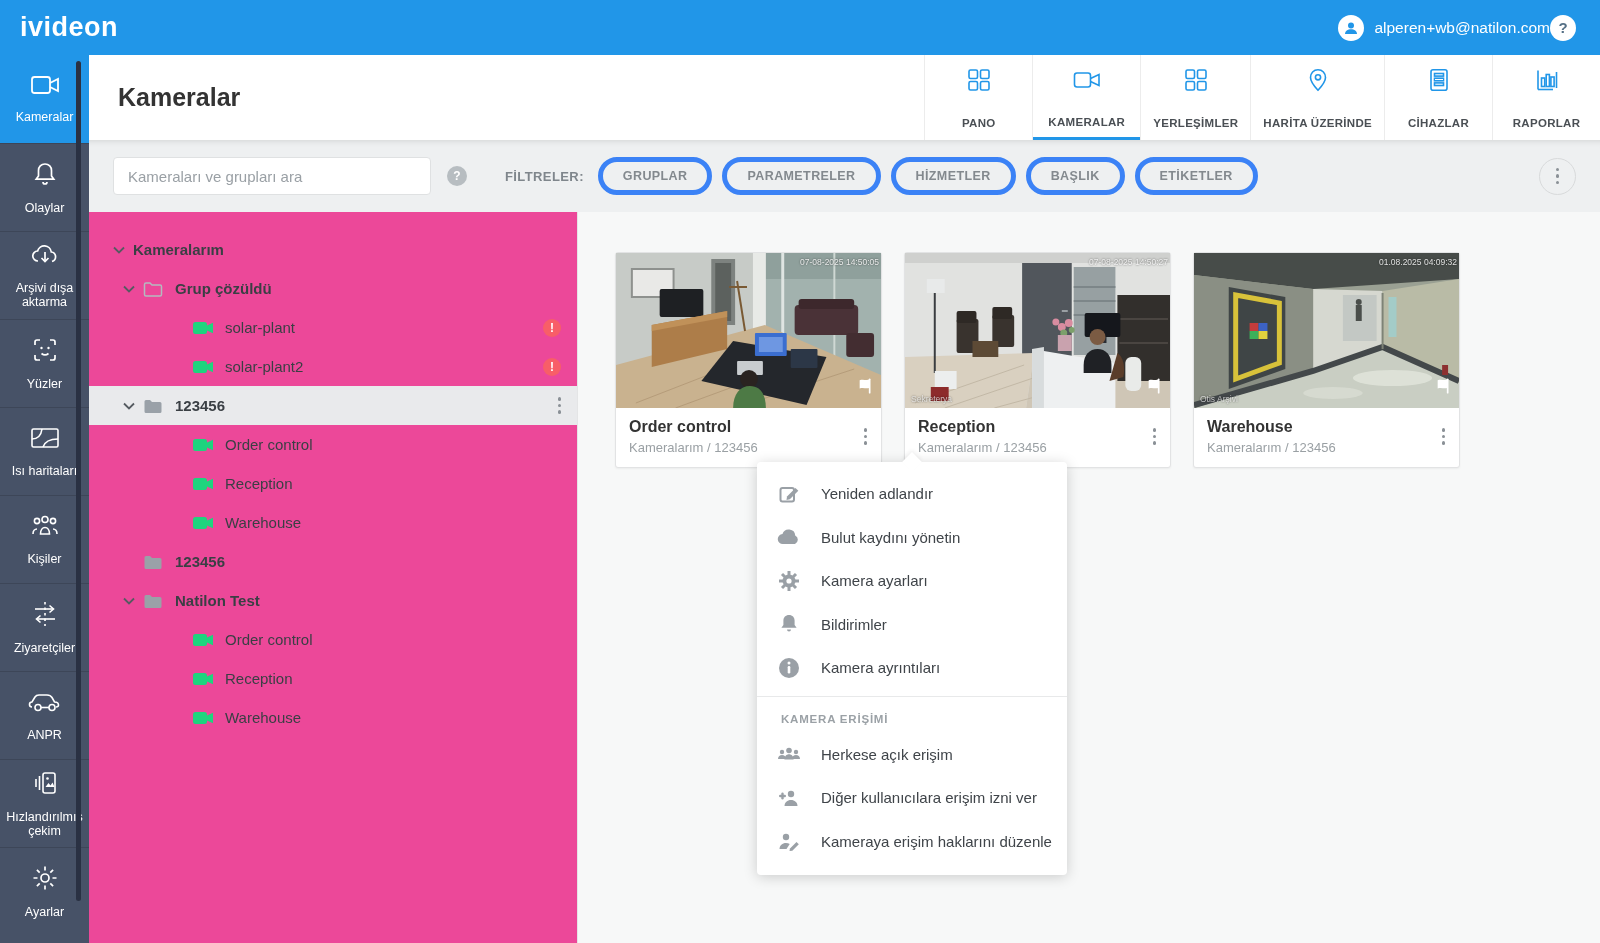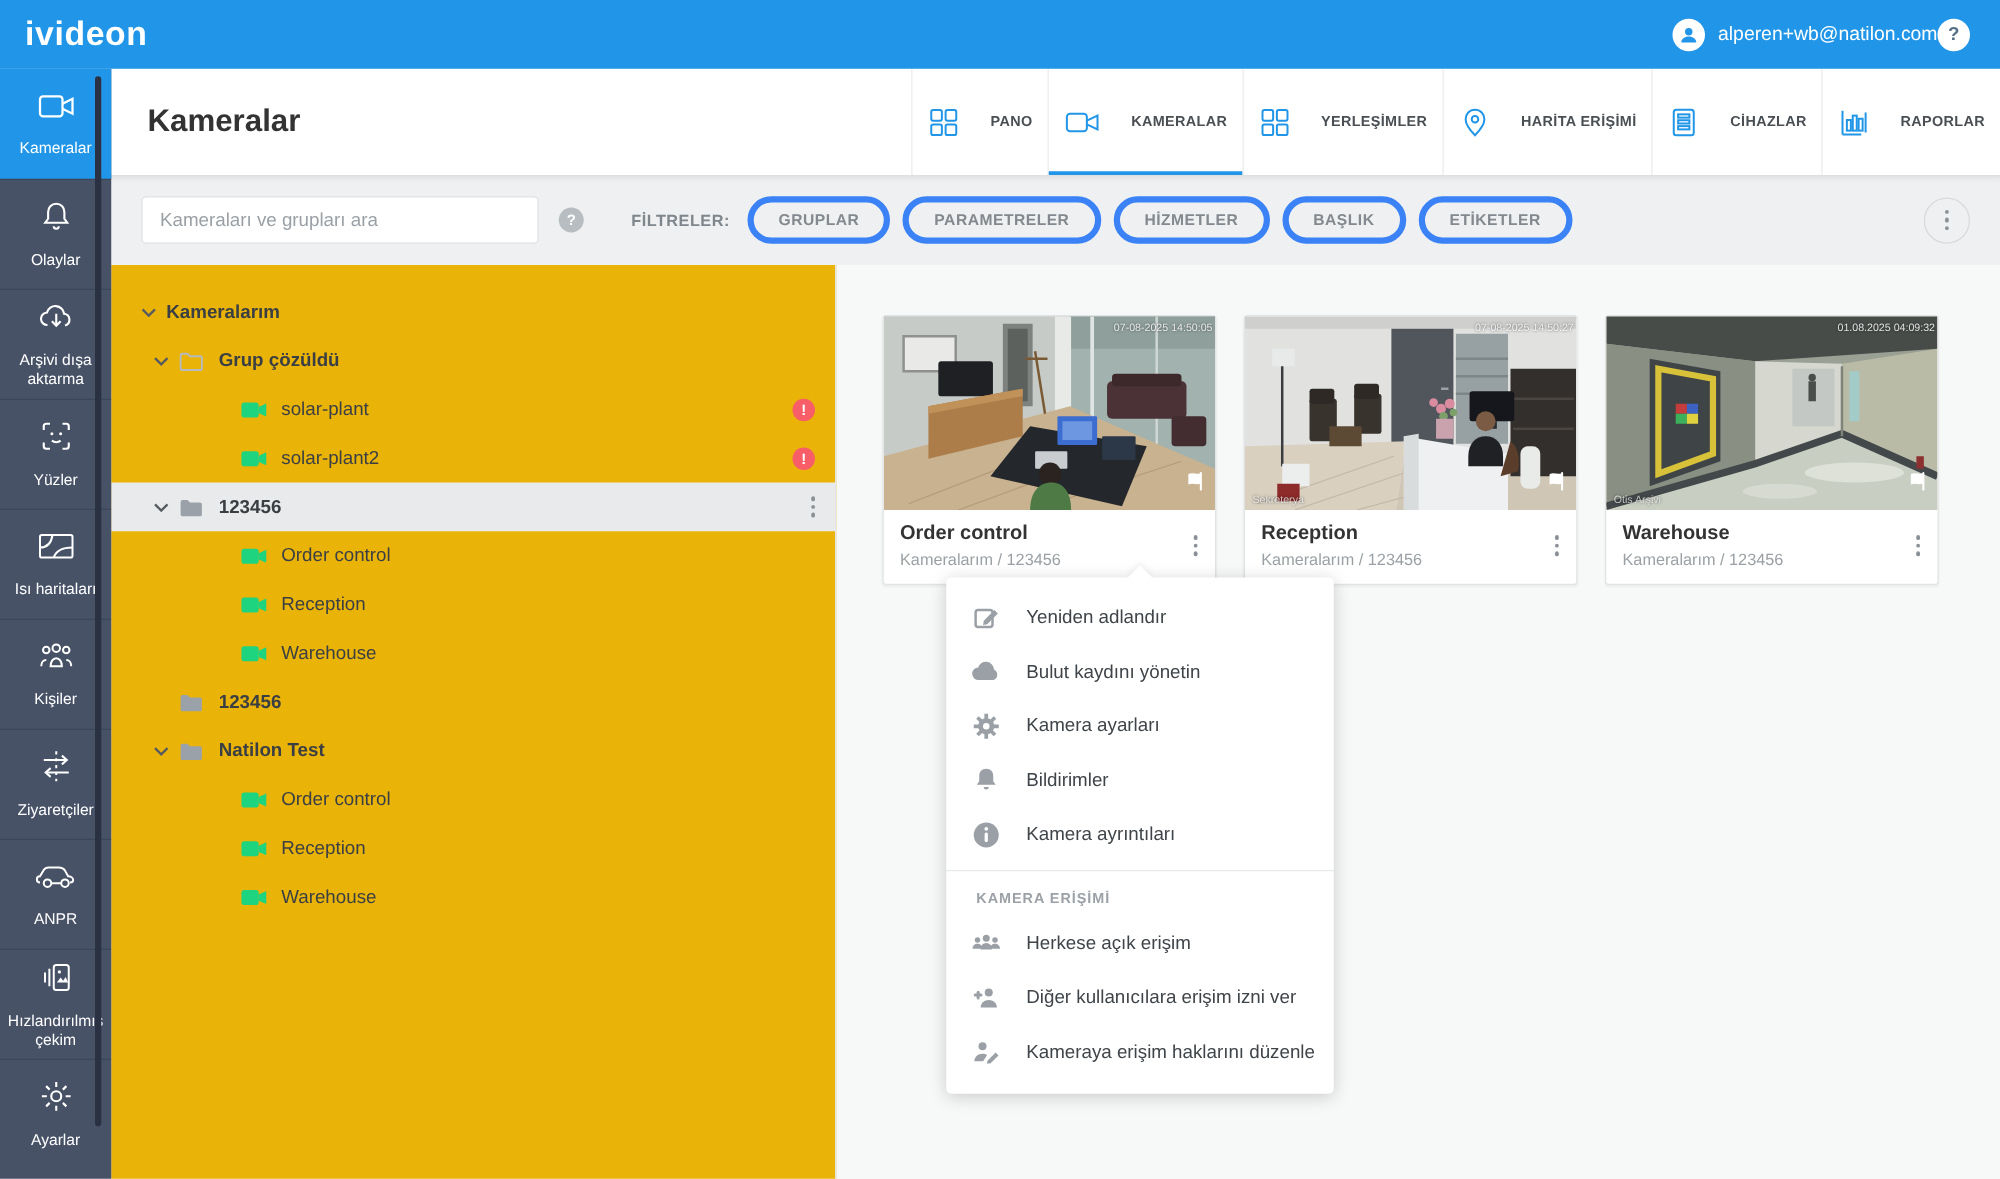--- a/index.html
+++ b/index.html
@@ -24,21 +24,21 @@
   .side-item:first-child { border-top:none; }
   .side-item .lbl { font-size:12.5px; line-height:1.15; text-align:center; padding:0 4px; }
   .side-item.active { background:#2196e8; border-top:none; }
   .side-scroll { position:absolute; right:8px; top:6px; width:5px; height:840px; border-radius:3px; background:#2a3143; }
 
   
   .main { position:absolute; left:89px; top:55px; width:1511px; height:888px; }
   .header { height:85px; background:#fff; display:flex; align-items:center; justify-content:space-between; position:relative; z-index:5; }
   .page-title { font-size:25px; font-weight:700; color:#333; padding-left:29px; }
   .tabs { display:flex; height:85px; }
-  .tab { min-width:108px; padding:12px 12px; border-left:1px solid #ececec; display:flex; flex-direction:row;
+  .tab { min-width:108px; padding:12px 12px; border-left:1px solid #ececec; display:flex; flex-direction:column;
     align-items:center; justify-content:center; gap:24px; cursor:pointer; position:relative; }
   .tab-label { font-size:11.5px; font-weight:700; color:#4a4f54; letter-spacing:.3px; }
   .tab.active::after { content:""; position:absolute; left:0; right:0; bottom:0; height:3px; background:#2196e8; }
   .tab svg { display:block; }
 
   
   .filterbar { height:72px; background:#eef0f1; display:flex; align-items:center; padding:0 24px;
     box-shadow: inset 0 7px 7px -7px rgba(0,0,0,.15); position:relative; z-index:4; }
   .search-wrap { position:relative; width:364px; }
   .search-input { width:318px; height:38px; border:1px solid #dfe1e2; border-radius:4px; background:#fff;
@@ -48,21 +48,21 @@
     background:#b7bdc1; color:#fff; font-size:12px; font-weight:700; display:flex; align-items:center; justify-content:center; cursor:pointer; }
   .filters-label { margin-left:28px; margin-right:14px; font-size:13px; font-weight:700; color:#7f868c; letter-spacing:.4px; }
   .pill { height:38px; padding:0 20px; margin-right:10px; border:5px solid #3b82f6; border-radius:19px;
     background:transparent; display:flex; align-items:center; font-size:12.5px; font-weight:700;
     color:#83898e; letter-spacing:.4px; cursor:pointer; }
   .filter-kebab { margin-left:auto; width:37px; height:37px; border:1px solid #d8dadb; border-radius:50%;
     display:flex; align-items:center; justify-content:center; cursor:pointer; }
 
   
   .content { display:flex; height:731px; }
-  .tree-panel { width:580px; border-right:1px solid #e4e5e6; padding-top:18px; background:#eab308; }
+  .tree-panel { width:489px; border-right:1px solid #e4e5e6; padding-top:18px; background:#ec4899; }
   .trow { height:39px; display:flex; align-items:center; font-size:15px; color:#3a3f44; cursor:pointer; }
   .trow.lv0 { padding-left:24px; font-weight:700; }
   .trow.lv1 { padding-left:34px;font-weight:bold; }
   .trow.lv2 { padding-left:104px; }
   .trow.selected { background:#e9eaec; }
   .chev { width:20px; display:flex; align-items:center; }
   .tree-ic { width:22px; margin-right:10px; display:flex; align-items:center; }
   .trow .grow { flex:1; }
   .err-badge { width:18px; height:18px; border-radius:50%; background:#f85e68; color:#fff; font-size:12px;
     font-weight:700; display:flex; align-items:center; justify-content:center; margin-right:16px; }
@@ -242,21 +242,21 @@
           </span>
         <span class="tab-label">YERLEŞİMLER</span>
       </div>
       <div class="tab">
         <span>
             <svg width="26" height="26" viewBox="0 0 26 26" fill="none" stroke="#2196e8" stroke-width="1.6">
               <path d="M13 2.8c-4.4 0-7.5 3.4-7.5 7.7 0 4.8 7.5 12.7 7.5 12.7s7.5-7.9 7.5-12.7c0-4.3-3.1-7.7-7.5-7.7z"></path>
               <circle cx="13" cy="10.3" r="2.6"></circle>
             </svg>
           </span>
-        <span class="tab-label">HARİTA ERİŞİMİ</span>
+        <span class="tab-label">HARİTA ÜZERİNDE</span>
       </div>
       <div class="tab">
         <span>
             <svg width="26" height="26" viewBox="0 0 26 26" fill="none" stroke="#2196e8" stroke-width="1.6">
               <rect x="5" y="2.8" width="16" height="20.4" rx="2"></rect>
               <rect x="8.5" y="6.5" width="9" height="2.6"></rect>
               <rect x="8.5" y="11.2" width="9" height="2.6"></rect>
               <rect x="8.5" y="15.9" width="9" height="2.6"></rect>
             </svg>
           </span>

